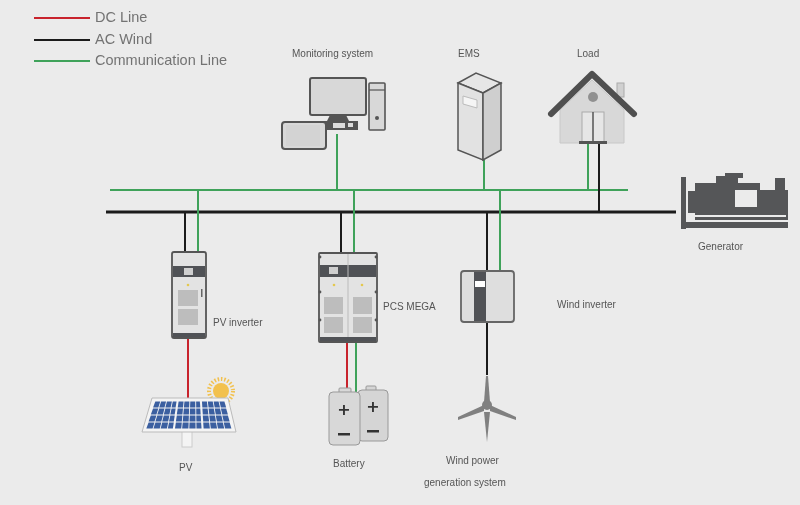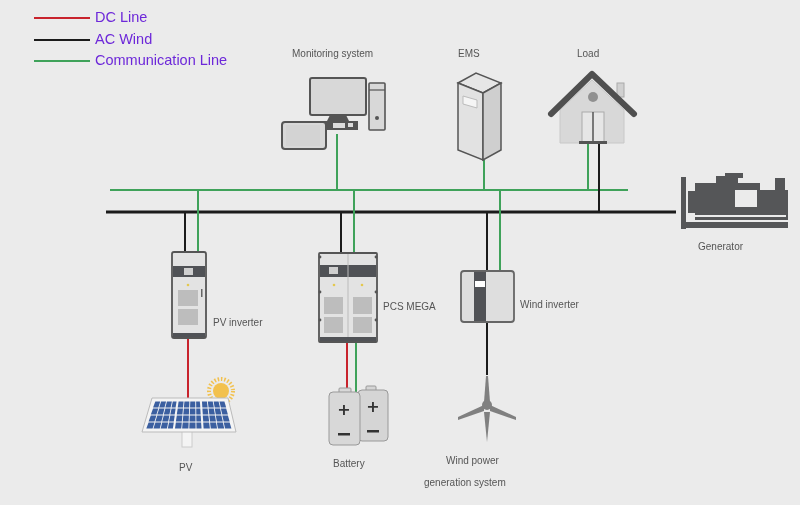--- a/index.html
+++ b/index.html
@@ -9,21 +9,21 @@
       font-family: "Liberation Sans", "DejaVu Sans", sans-serif;
       position: relative;
     }
     #diagram { position: absolute; left: 0; top: 0; }
     .lbl {
       position: absolute; color: #555555; font-size: 10px; white-space: nowrap;
       line-height: 17px;
     }
     .legend-row { position: absolute; left: 34px; height: 20px; }
     .legend-swatch { position: absolute; left: 0; top: 9px; width: 56px; height: 2px; }
-    .legend-text { position: absolute; left: 61px; top: 1px; color: #6d28d9; font-size: 14.5px; white-space: nowrap; }
+    .legend-text { position: absolute; left: 61px; top: 1px; color: #737373; font-size: 14.5px; white-space: nowrap; }
   </style>
 </head>
 <body>
 
 <div>
   <div class="legend-row" style="top:8px;">
     <div class="legend-swatch" style="background:#c8232c"></div>
     <span class="legend-text">DC Line</span>
   </div>
   <div class="legend-row" style="top:30px;">
@@ -232,17 +232,17 @@
     <circle cx="487" cy="405" r="5"></circle>
   </g>
 </svg>
 
 <span class="lbl" style="left:292px; top:45px;">Monitoring system</span>
 <span class="lbl" style="left:458px; top:45px;">EMS</span>
 <span class="lbl" style="left:577px; top:45px;">Load</span>
 <span class="lbl" style="left:698px; top:238px;">Generator</span>
 <span class="lbl" style="left:213px; top:298px;margin-top:16px;">PV inverter</span>
 <span class="lbl" style="left:383px; top:298px;">PCS MEGA</span>
-<span class="lbl" style="left:520px; top:296px;">Wind inverter</span>
+<span class="lbl" style="left:557px; top:296px;">Wind inverter</span>
 <span class="lbl" style="left:179px; top:459px;">PV</span>
 <span class="lbl" style="left:333px; top:455px;">Battery</span>
 <span class="lbl" style="left:446px; top:452px;">Wind power</span>
 <span class="lbl" style="left:424px; top:474px;">generation system</span>
 
 </body></html>

